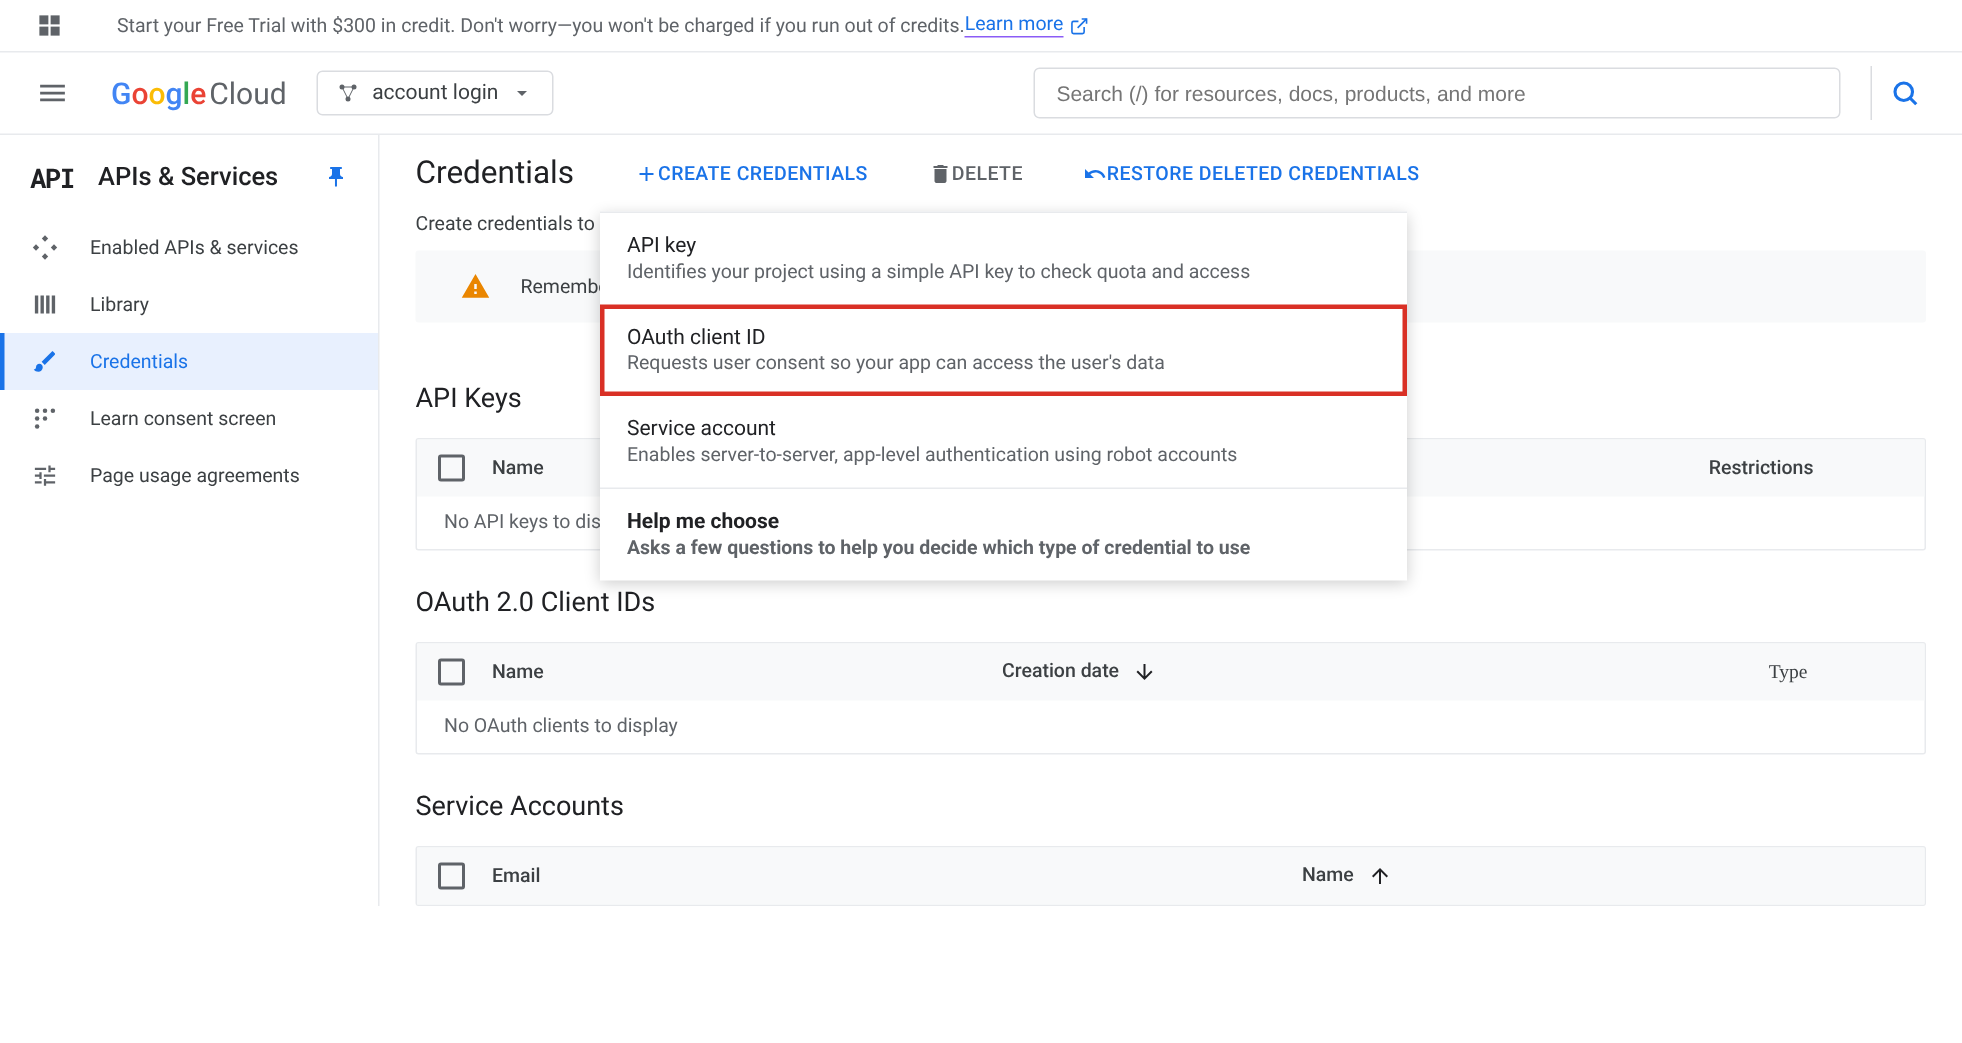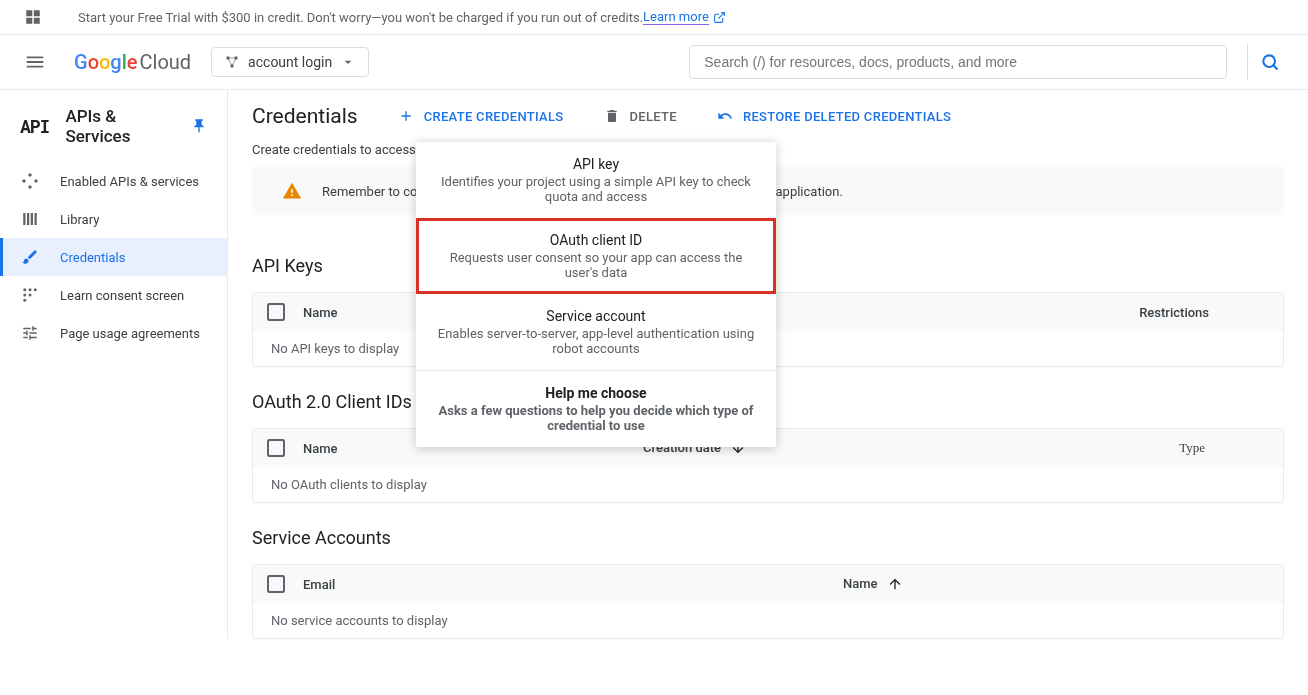--- a/index.html
+++ b/index.html
@@ -17,35 +17,35 @@
 .logo { display: flex; align-items: center; font-size: 20px; color: #5f6368; }
 .logo .g-text { font-weight: 500; }
 .project-selector { display: flex; align-items: center; border: 1px solid #dadce0; border-radius: 4px; padding: 6px 12px; gap: 8px; cursor: pointer; font-size: 14px; color: #3c4043; }
 .project-selector .dots-icon { display:flex; }
 .search-box { flex: 1; margin-left: 300px; display: flex; align-items: center; border: 1px solid #dadce0; border-radius: 4px; padding: 8px 14px; color: #5f6368; }
 .search-box input { flex: 1; border: none; outline: none; font-size: 14px; background: transparent; }
 .search-btn { border-left: 1px solid #dadce0; padding: 8px 12px; color:#1a73e8; display:flex; align-items:center; }
 
 
 .main-layout { display: flex; }
-.sidebar { width: 228px; border-right: 1px solid #e8eaed; }
+.sidebar { width: 253px; border-right: 1px solid #e8eaed; }
 .sidebar-header { display: flex; align-items: center; padding: 16px 20px; gap: 16px; }
 .sidebar-header .api-icon { font-family: 'Roboto Mono', monospace; font-weight: 700; letter-spacing: -1px; font-size: 18px; }
 .sidebar-title { font-size: 17px; font-weight: 500; color: #202124; flex: 1; }
 .pin-icon { color: #1a73e8; }
 .sidebar-item { display: flex; align-items: center; padding: 10px 20px; gap: 20px; color: #3c4043; cursor: pointer; font-size: 13px; }
 .sidebar-item .item-icon { width: 20px; display: flex; align-items: center; justify-content: center; color: #5f6368; }
 .sidebar-item.active { background: #e8f0fe; color: #1a73e8; border-left: 3px solid #1a73e8; padding-left: 17px; }
 .sidebar-item.active .item-icon { color: #1a73e8; }
 
 
 .content { flex: 1; padding: 0; }
 .content-header { display: flex; align-items: center; padding: 14px 24px; gap: 40px; }
 .page-title { font-size: 21px; font-weight: 400; color: #202124; }
-.action-btn { display: flex; align-items: center; gap: 10px; color: #1a73e8; font-size: 13px; font-weight: 500; letter-spacing: 0.3px; cursor: pointer; }
+.action-btn { display: flex; align-items: center; gap: 0; color: #1a73e8; font-size: 13px; font-weight: 500; letter-spacing: 0.3px; cursor: pointer; }
 .action-btn.muted { color: #5f6368; }
 .action-btn .btn-icon { display:flex; }
 
 .subheading { padding: 0 24px 10px; font-size: 13px; color: #3c4043; }
 
 .warning-box { margin: 0 24px 16px; background: #f8f9fa; padding: 14px 30px; display: flex; align-items: center; gap: 20px; border-radius: 2px; position: relative; }
 .warning-box .warn-icon { color: #ea8600; }
 .warning-box .warn-text { font-size: 13px; color: #3c4043; }
 
 .section-title { padding: 24px 24px 8px; font-size: 18px; font-weight: 400; color: #202124; }
@@ -55,21 +55,21 @@
 .table-header .checkbox, .table-empty .checkbox { width: 18px; height: 18px; border: 2px solid #5f6368; border-radius: 2px; margin-right: 18px; }
 .table-header .col { flex: 0 0 auto; }
 .table-header .col-name { width: 340px; }
 .table-header .col-email { width: 540px; }
 .table-header .col-restrictions { margin-left: auto; margin-right: 60px; }
 .table-header .col-type { margin-left: auto; margin-right: 64px; font-family: Liberation Serif, serif; }
 .sort-icon { margin-left: 6px; display: inline-flex; vertical-align: middle; }
 .table-empty { padding: 10px 18px; font-size: 13px; color: #5f6368; }
 
 
-.dropdown-menu { position: absolute; left: 416px; top: 141px; width: 360px; background: #fff; box-shadow: 0 2px 10px rgba(0,0,0,0.2); z-index: 100; border-top: 1px solid #e8eaed; text-align: center; }
+.dropdown-menu { position: absolute; left: 400px; top: 141px; width: 538px; background: #fff; box-shadow: 0 2px 10px rgba(0,0,0,0.2); z-index: 100; border-top: 1px solid #e8eaed; }
 .menu-item { padding: 14px 18px; cursor: pointer; }
 .menu-item.highlighted { border: 3px solid #d93025; padding: 11px 15px; }
 .menu-item.sep { border-top: 1px solid #e8eaed; font-weight: bold; }
 .menu-item-title { font-size: 14px; color: #202124; margin-bottom: 2px; }
 .menu-item-desc { font-size: 13px; color: #5f6368; }
 
 svg { display: block; }
 </style>
 </head>
 <body>
@@ -275,21 +275,20 @@
         <span class="col col-email">Email</span>
         <span class="col">
           <span>Name</span>
           <span class="sort-icon">
             <svg width="16" height="16" viewBox="0 0 24 24" fill="#202124">
                 <path d="M4 12l1.41 1.41L11 7.83V20h2V7.83l5.58 5.59L20 12l-8-8-8 8z"></path>
               </svg>
           </span>
         </span>
       </div>
-      <div class="table-empty">No service accounts to display</div>
     </div>
   </div>
 </div>
 
 <div class="dropdown-menu">
   <div class="menu-item">
     <div class="menu-item-title">API key</div>
     <div class="menu-item-desc">Identifies your project using a simple API key to check quota and access</div>
   </div>
   <div class="menu-item highlighted">

